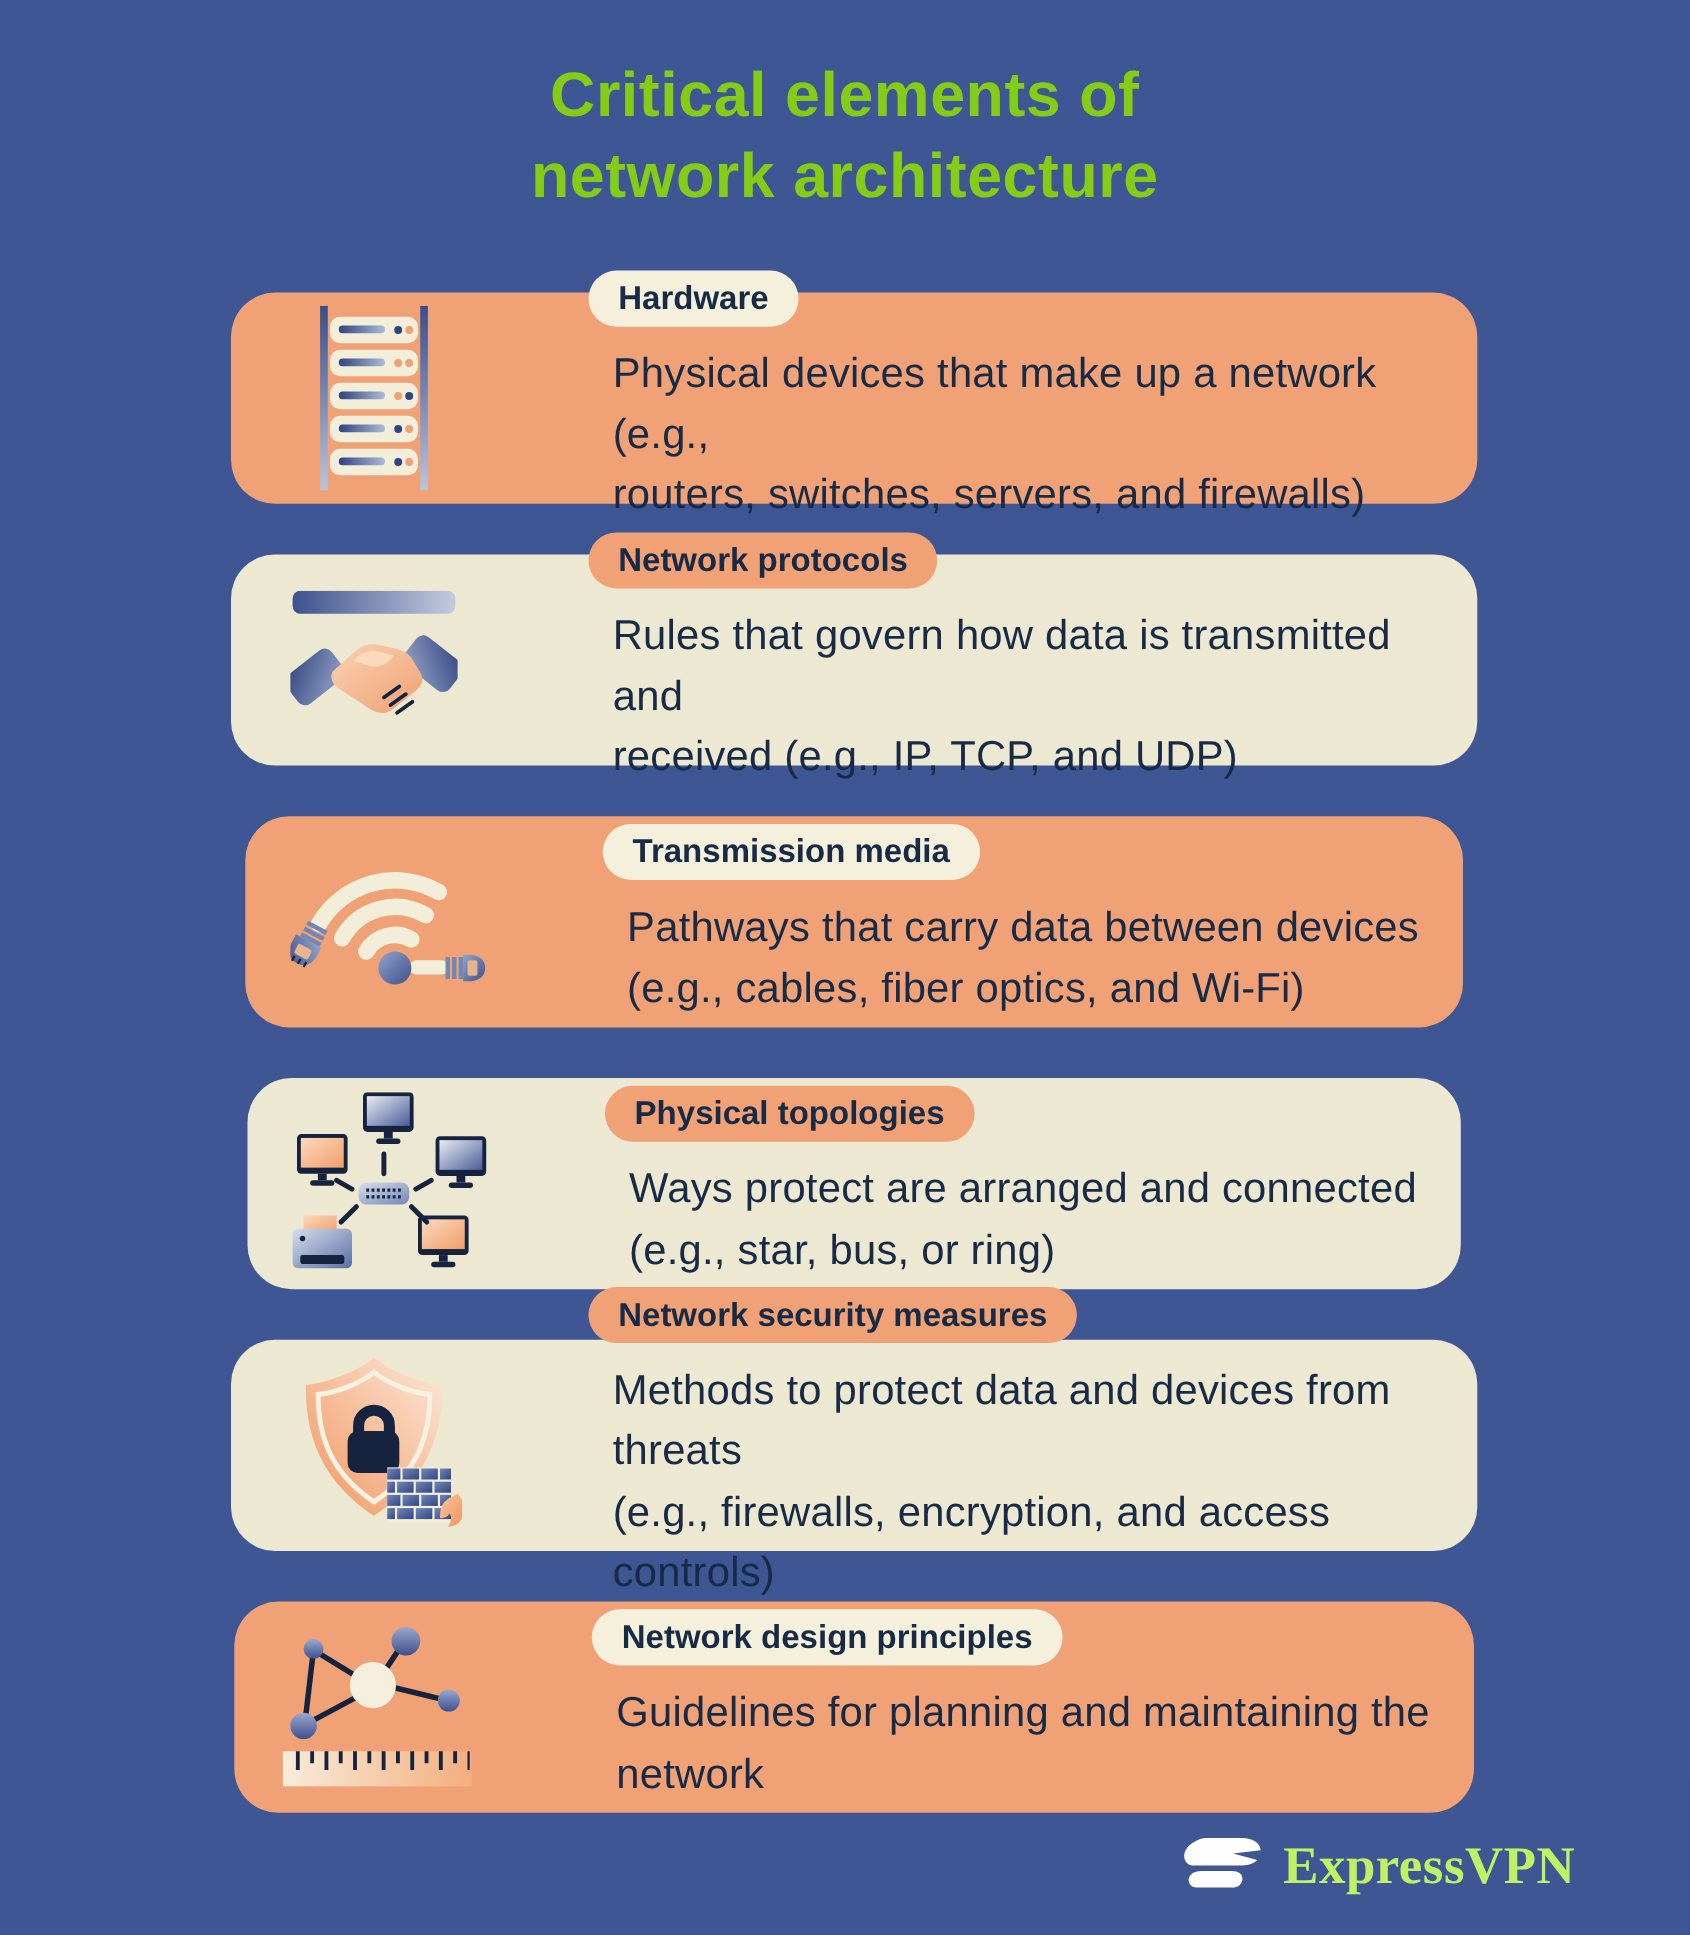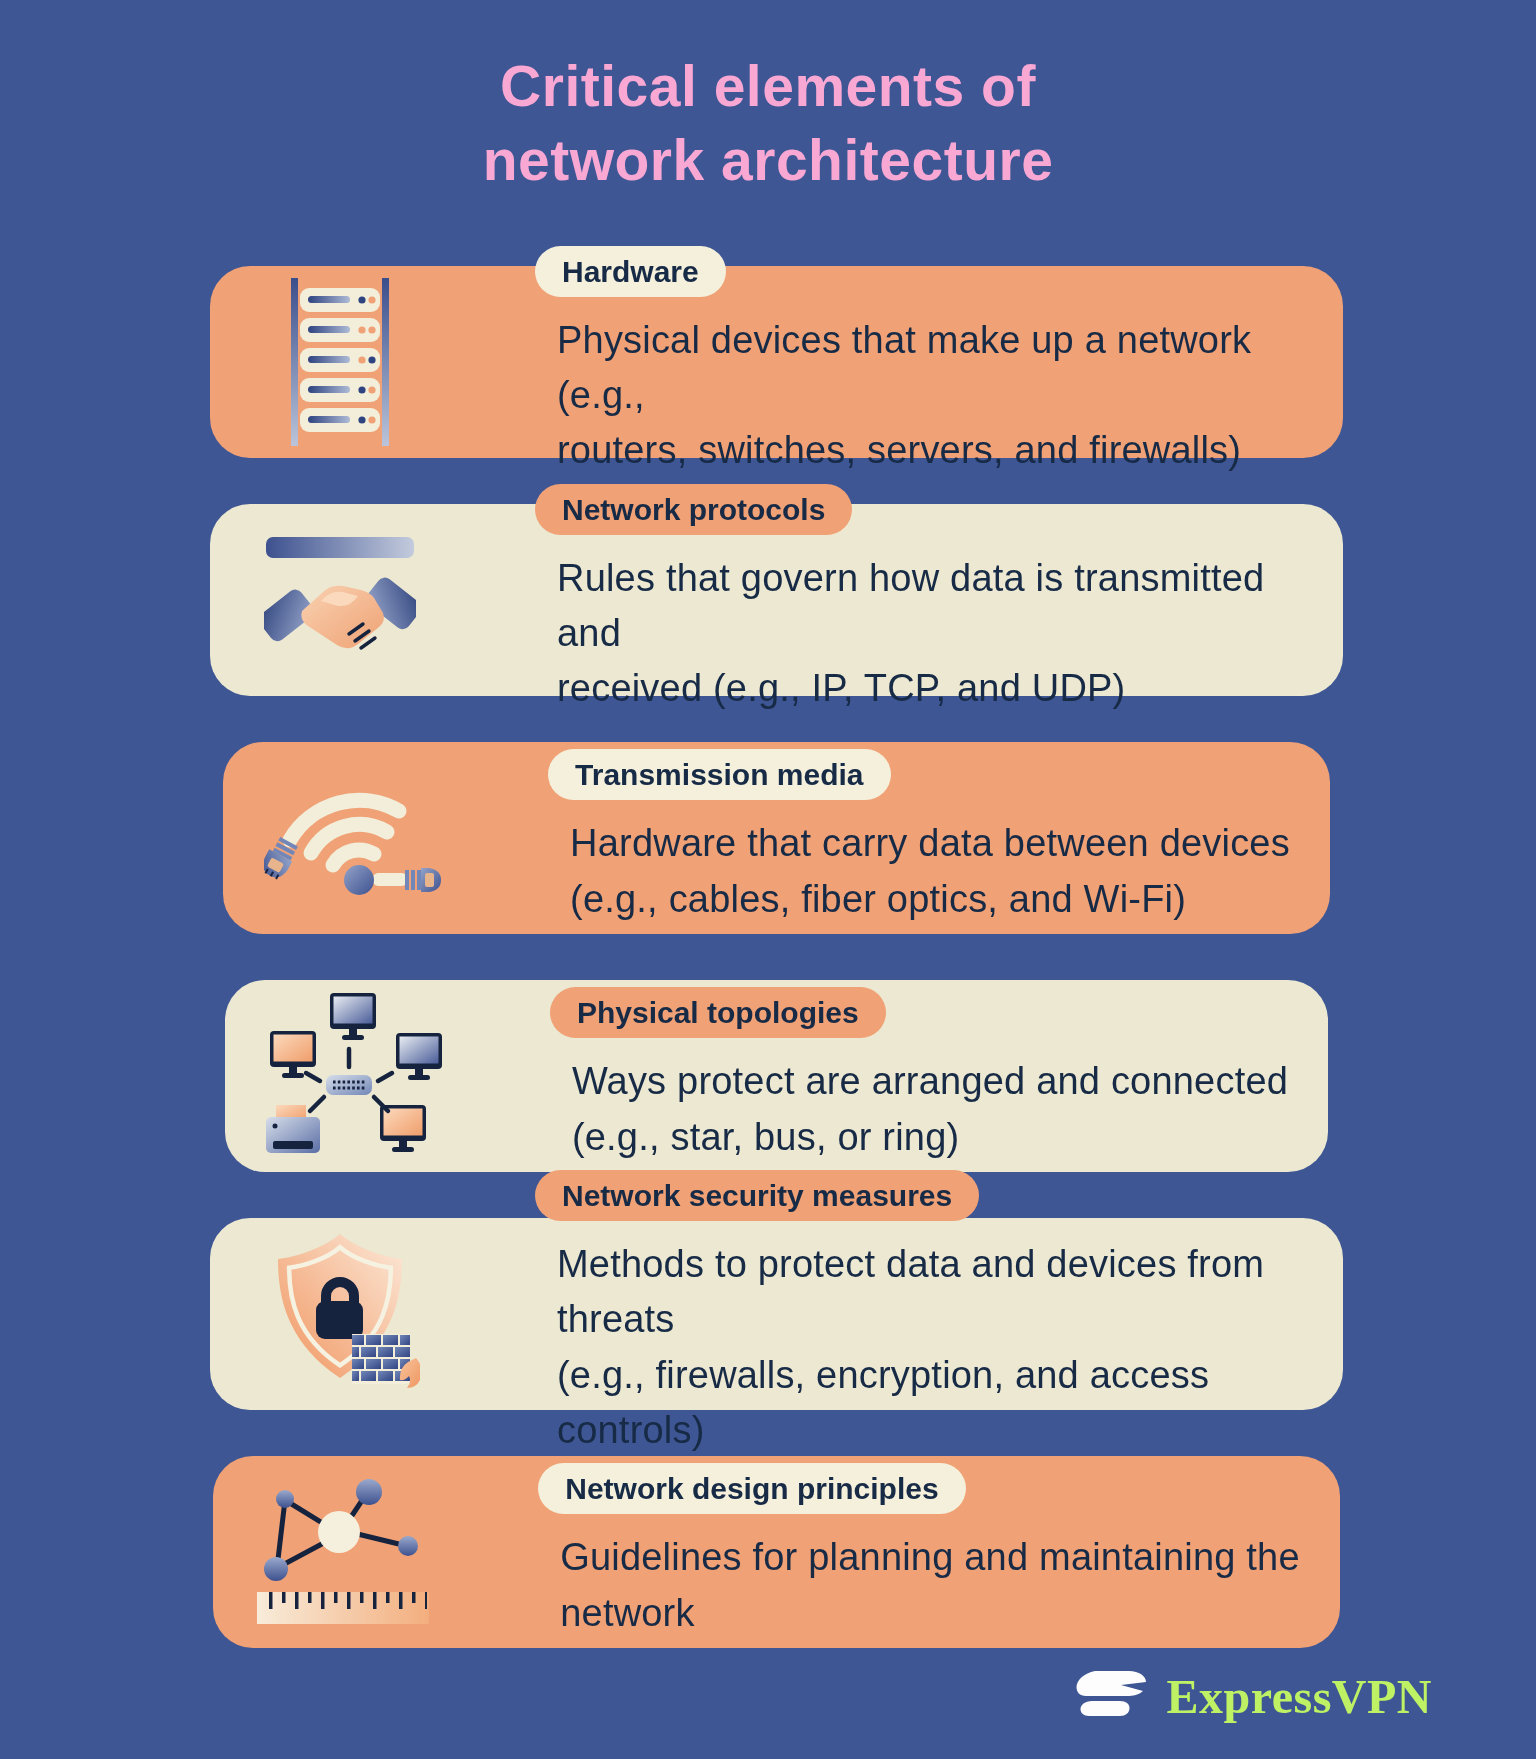--- a/index.html
+++ b/index.html
@@ -6,21 +6,21 @@
     --bg:#3E5694; --orange:#F0A175; --cream:#ECE8D1;
     --pill-cream:#F4F0DC; --navy:#172A46;
   }
   *{margin:0;padding:0;box-sizing:border-box;}
   html,body{width:1536px;}
   body{
     height:1759px; background:var(--bg); position:relative; overflow:hidden;
     font-family:"Liberation Sans", sans-serif; color:var(--navy);
   }
   .page-title{
-    margin-top:50px; text-align:center; color:#f9a8d4;
+    margin-top:50px; text-align:center; color:#84cc16;
     font-size:57px; font-weight:bold; line-height:1.29; white-space:pre-line;
     letter-spacing:.5px;
   }
   .cards{
     position:absolute; left:210px; top:266px; width:1133px;
     display:flex; flex-direction:column; gap:46px;align-items:center;
   }
   .card{
     height:192px; border-radius:40px; display:flex; align-items:center;
   }
@@ -186,21 +186,21 @@
           <g stroke="#16233E" stroke-width="2">
             <line x1="36" y1="-6" x2="41" y2="-6"></line>
             <line x1="36" y1="0" x2="41" y2="0"></line>
             <line x1="36" y1="6" x2="41" y2="6"></line>
           </g>
         </g>
       </svg>
     </div>
     <div class="text-area">
       <span class="pill">Transmission media</span>
-      <p class="desc">Hardware that carry data between devices
+      <p class="desc">Pathways that carry data between devices
 (e.g., cables, fiber optics, and Wi-Fi)</p>
     </div>
   </section>
 
   <section class="card cream">
     <div class="icon-box">
       <svg width="185" height="166" viewBox="0 0 185 166">
         <defs>
           <linearGradient id="tpBl" x1="0" y1="0" x2="1" y2="1">
             <stop offset="0" stop-color="#E8ECF2"></stop>

